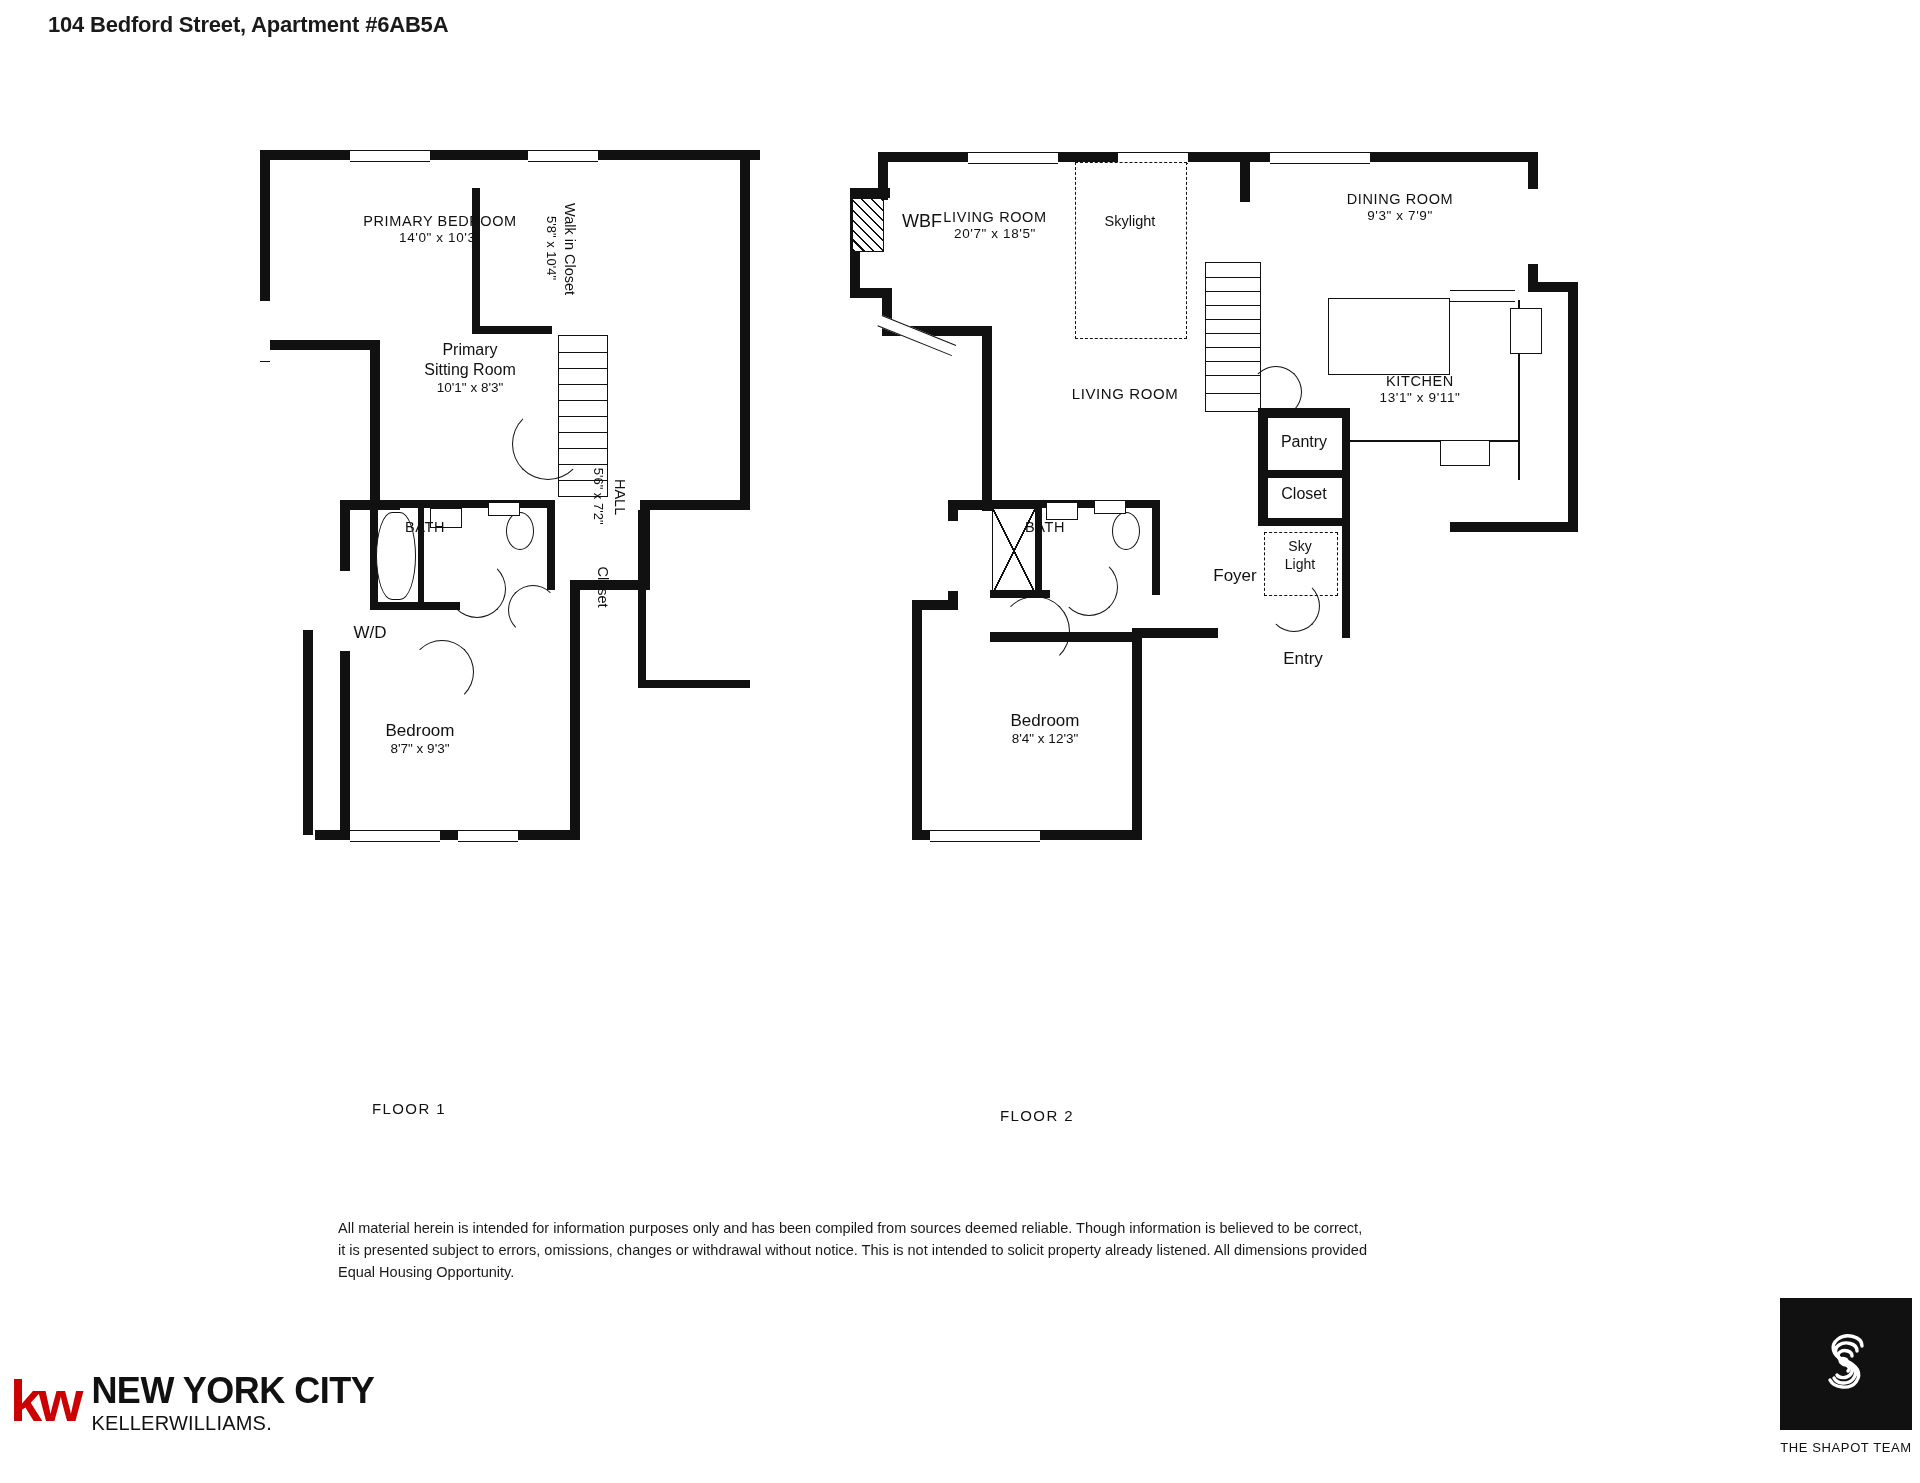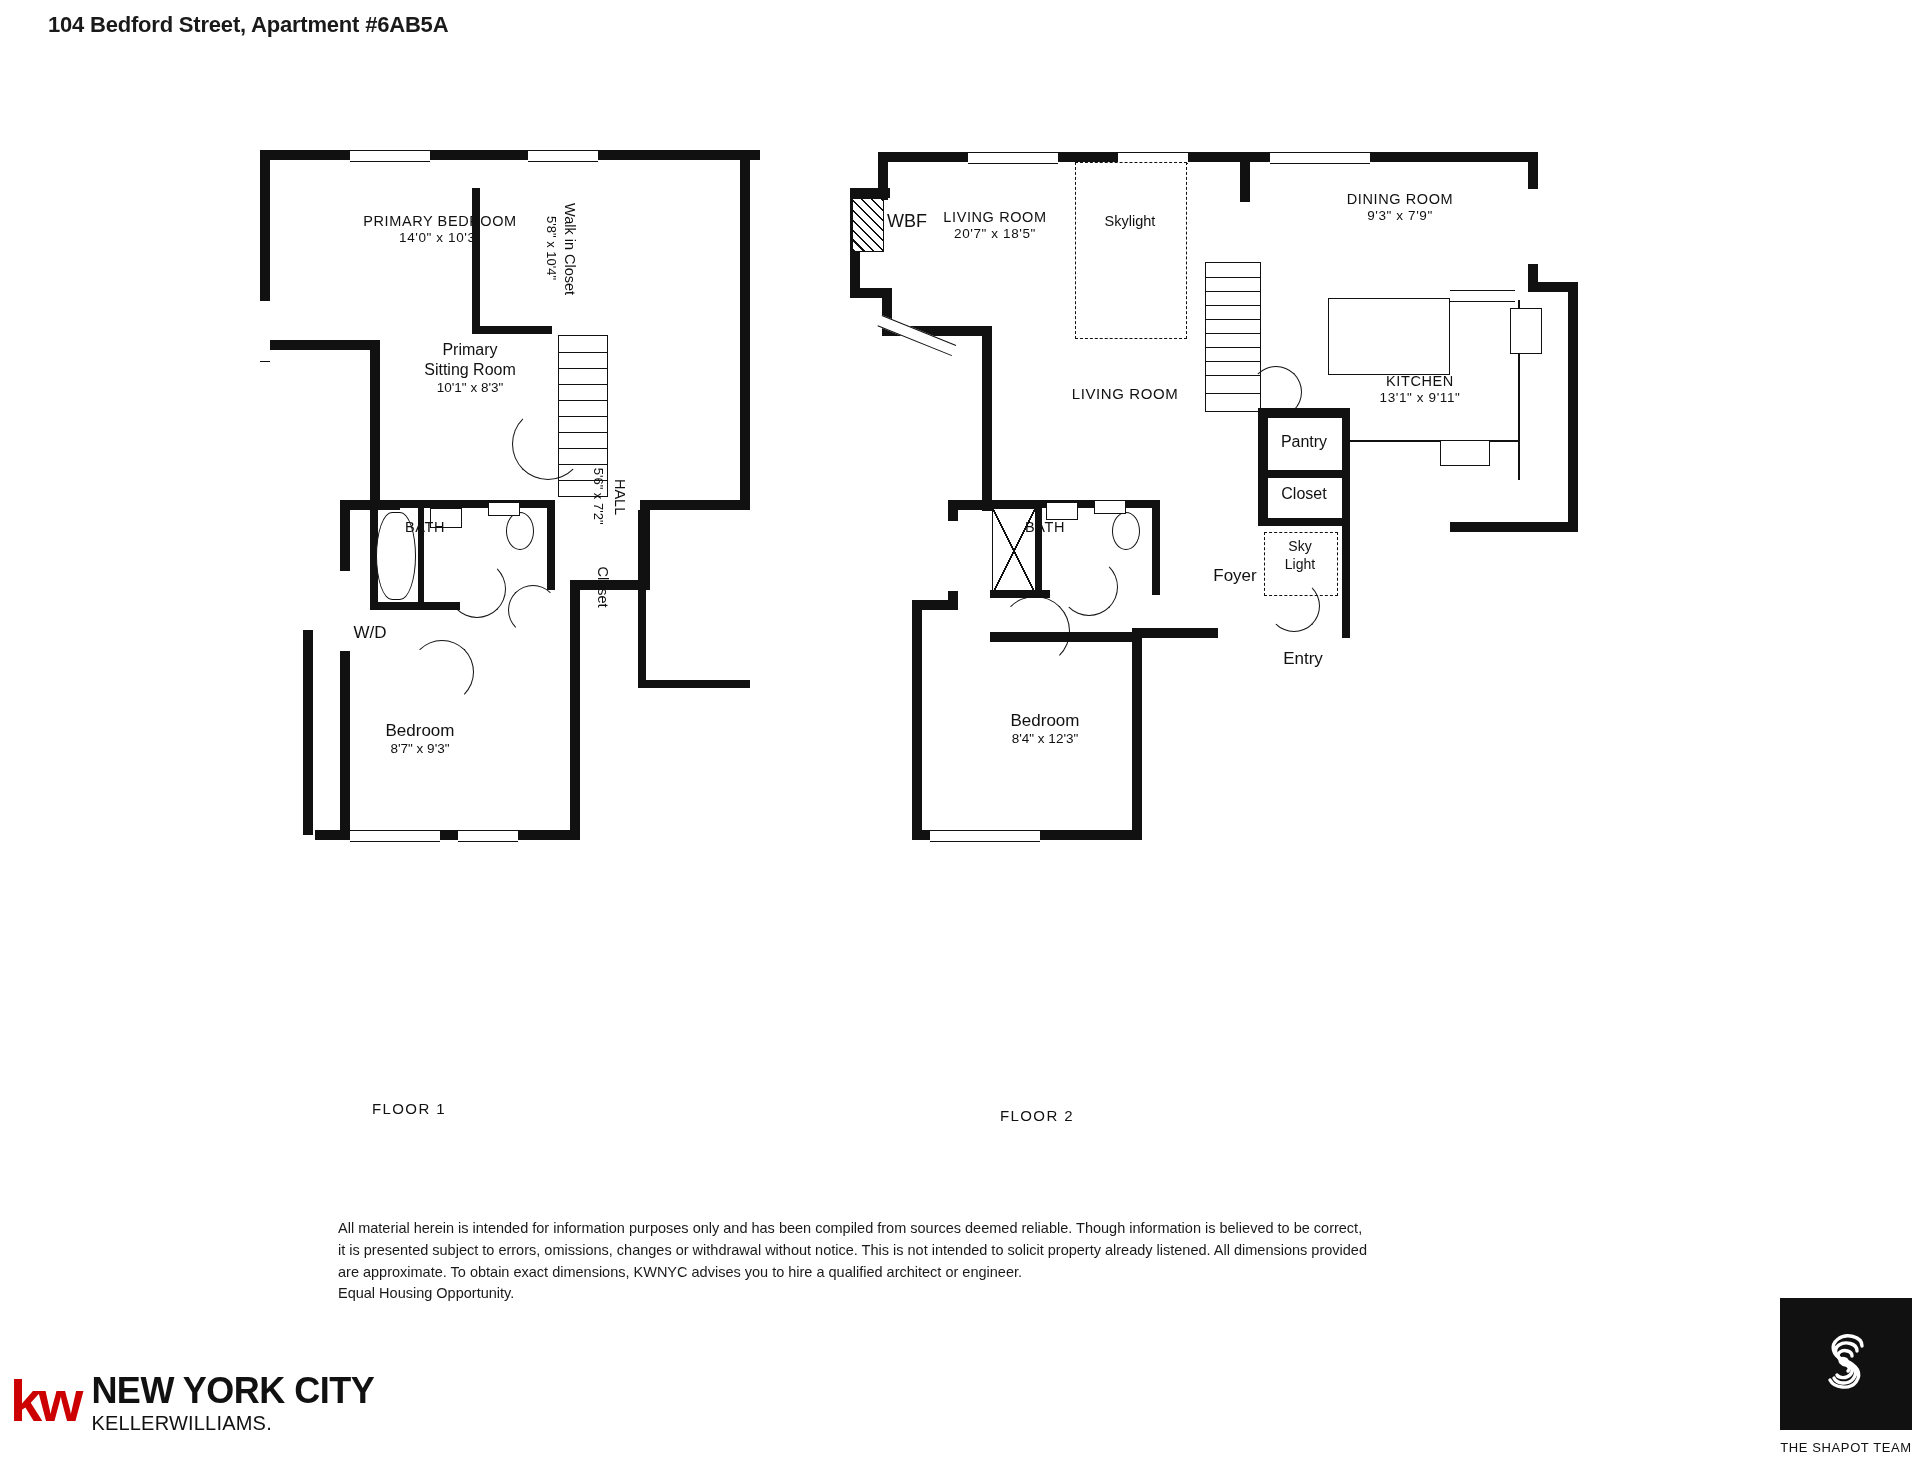--- a/index.html
+++ b/index.html
@@ -326,21 +326,21 @@
   <div class="win" style="left:118px; top:12px; width:90px; height:10px;"></div>
   <div class="win" style="left:268px; top:12px; width:70px; height:10px;"></div>
   <div class="win" style="left:420px; top:12px; width:100px; height:10px;"></div>
   <div class="win" style="left:678px; top:48px; width:10px; height:75px;"></div>
   <div class="win" style="left:600px; top:150px; width:65px; height:10px;"></div>
   <div class="win" style="left:32px; top:175px; width:80px; height:10px; transform:rotate(22deg); transform-origin:left top;"></div>
   <div class="win" style="left:98px; top:380px; width:10px; height:70px;"></div>
   <div class="win" style="left:80px; top:690px; width:110px; height:10px;"></div>
 
   <div class="hatch" style="left:2px; top:58px; width:30px; height:52px;"></div>
-  <div class="label big" style="left:22px; top:70px; width:70px; font-size:18px; text-align:center;">
+  <div class="label big" style="left:22px; top:70px; width:70px; font-size:18px; text-align:right;">
     <span>WBF</span>
   </div>
 
   <div class="dashbox" style="left:225px; top:22px; width:110px; height:175px;"></div>
   <div class="label" style="left:225px; top:72px; width:110px;">
     <span>Skylight</span>
   </div>
 
   <div class="label caps" style="left:55px; top:68px; width:180px;">
     <span>LIVING ROOM</span>
@@ -422,21 +422,20 @@
     <span>Bedroom</span>
     <span class="dim">8'4" x 12'3"</span>
   </div>
 </div>
 
 <div class="floor-caption" style="left:1000px; top:1107px;">FLOOR 2</div>
 
 <div class="disclaimer">
   <div>All material herein is intended for information purposes only and has been compiled from sources deemed reliable. Though information is believed to be correct,</div>
   <div>it is presented subject to errors, omissions, changes or withdrawal without notice. This is not intended to solicit property already listened. All dimensions provided</div>
-  <div>are approximate. To obtain exact dimensions, KWNYC advises you to hire a qualified architect or engineer.</div>
   <div>Equal Housing Opportunity.</div>
 </div>
 
 <div class="kw">
   <div class="kw-mark">kw</div>
   <div class="kw-text">
     <div class="kw-city">NEW YORK CITY</div>
     <div class="kw-sub">
       <span>KELLER</span><b>WILLIAMS</b><span>.</span>
     </div>

